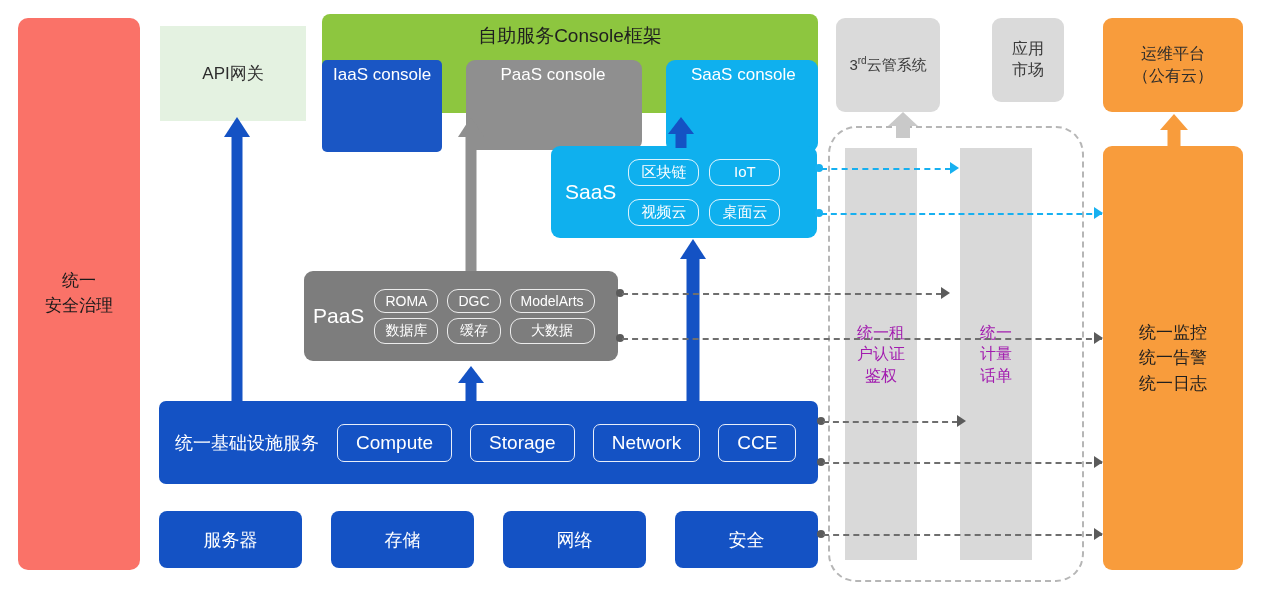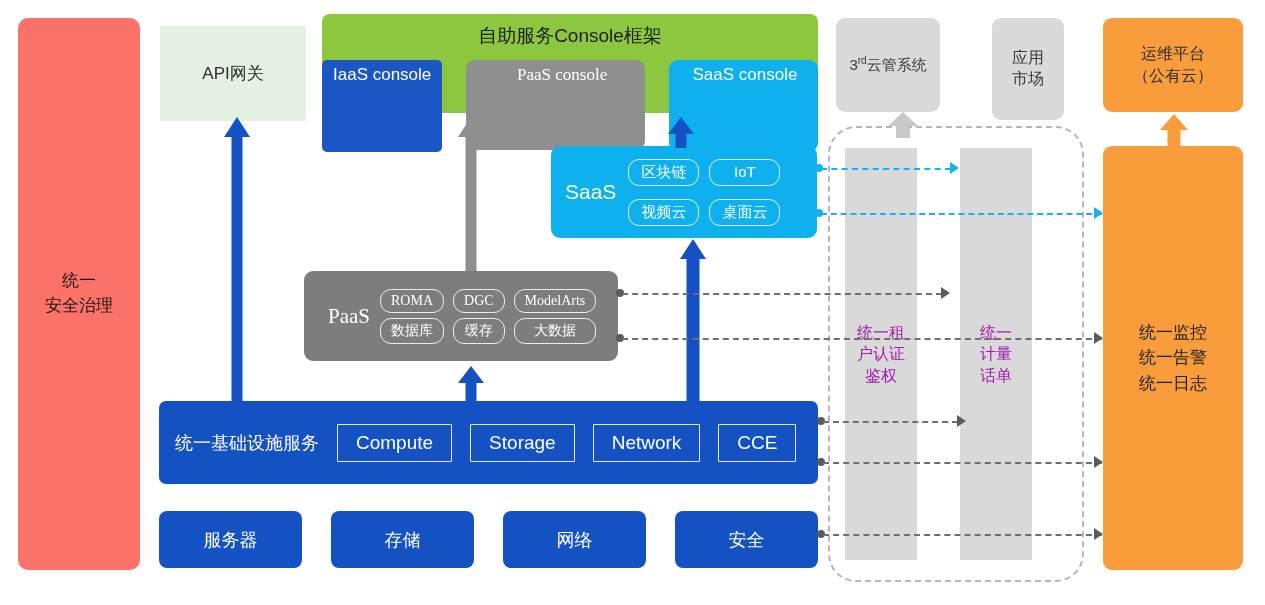--- a/index.html
+++ b/index.html
@@ -40,21 +40,21 @@
   .chip.paas { background: #8f8f8f; }
   .chip.saas { background: #0fb0ee; }
 
   
   .third-cloud {
     left: 836px; top: 18px; width: 104px; height: 94px;
     background: #dadada; border-radius: 9px; color: #3b3b3b; font-size: 15px;
   }
   .third-cloud sup { font-size: 10px; vertical-align: super; }
   .app-market {
-    left: 992px; top: 18px; width: 72px; height: 102px;
+    left: 992px; top: 18px; width: 72px; height: 84px;
     background: #dadada; border-radius: 9px; color: #3b3b3b;
     font-size: 16px; line-height: 1.3;
   }
 
   
   .ops-top {
     left: 1103px; top: 18px; width: 140px; height: 94px;
     background: #f89c3c; border-radius: 9px; color: #2b2b2b;
     font-size: 16px; line-height: 1.35;
   }
@@ -75,35 +75,35 @@
   .pill-grid { display: grid; grid-template-columns: auto auto; gap: 13px 10px; }
   .pill {
     border: 1.5px solid rgba(255,255,255,.85); border-radius: 11px;
     color: #fff; font-size: 15px; padding: 3px 12px; text-align: center; white-space: nowrap;
   }
 
   
   .paas {
     left: 304px; top: 271px; width: 314px; height: 90px;
     background: #7d7d7d; border-radius: 9px;
-    justify-content: flex-start; padding-left: 24px; font-family: Liberation Serif, serif;
+    justify-content: flex-start; padding-left: 9px;
   }
   .paas .layer-label { color: #fff; font-size: 21px; margin-right: 10px; }
   .paas .pill-grid { grid-template-columns: auto auto auto; gap: 5px 9px; }
   .paas .pill { font-size: 14px; padding: 3px 10px; }
 
   
   .infra {
     left: 159px; top: 401px; width: 659px; height: 83px;
     background: #1452c4; border-radius: 7px;
     justify-content: flex-start; padding-left: 16px; gap: 18px;
   }
   .infra .layer-label { color: #fff; font-size: 18px; white-space: nowrap; }
   .infra-pill {
-    border: 1.5px solid rgba(255,255,255,.9); border-radius: 1px;
+    border: 1.5px solid rgba(255,255,255,.9); border-radius: 7px;
     color: #fff; font-size: 19px; padding: 7px 18px; white-space: nowrap;
   }
 
   
   .hw {
     top: 511px; width: 143px; height: 57px;
     background: #1452c4; border-radius: 8px; color: #fff; font-size: 18px;
   }
   .hw-1 { left: 159px; } .hw-2 { left: 331px; }
   .hw-3 { left: 503px; } .hw-4 { left: 675px; }

